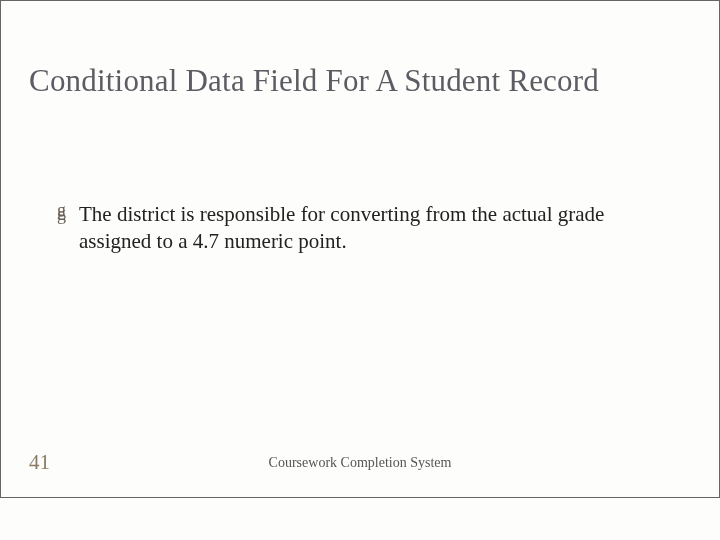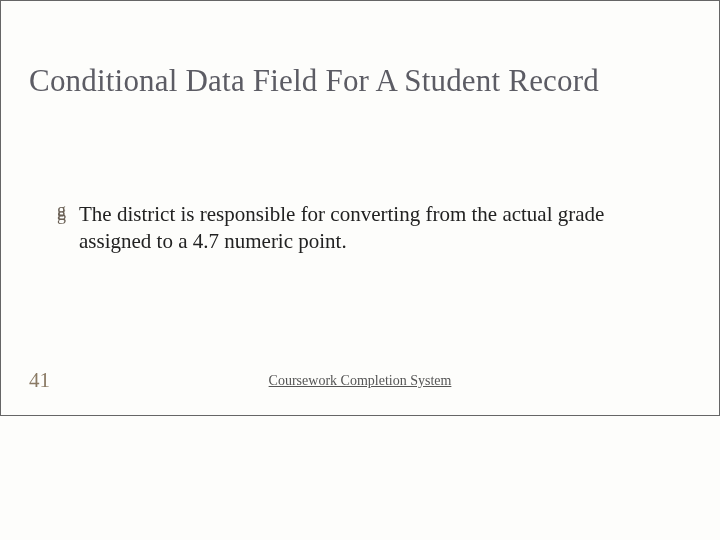--- a/index.html
+++ b/index.html
@@ -9,21 +9,21 @@
     height: 540px;
     background: #fdfdfb;
     font-family: Georgia, 'Times New Roman', serif;
     color: #222;
     overflow: hidden;
   }
   .slide {
     position: relative;
     box-sizing: border-box;
     width: 720px;
-    height: 416px;
+    height: 498px;
     border: 1px solid #666;
     padding: 0;
   }
   .title {
     position: absolute;
     left: 28px;
     top: 62px;
     right: 28px;
     font-size: 31px;
     font-weight: 400;
@@ -70,21 +70,20 @@
   }
   .footer-text {
     position: absolute;
     left: 0;
     right: 0;
     bottom: 26px;
     text-align: center;
     font-size: 14px;
     color: #555;
     font-family: Georgia, serif;
-    text-decoration: underline;
   }
 </style>
 </head>
 <body>
 
 <div class="slide">
 
   <div class="title">Conditional Data Field For A Student Record</div>
 
 

